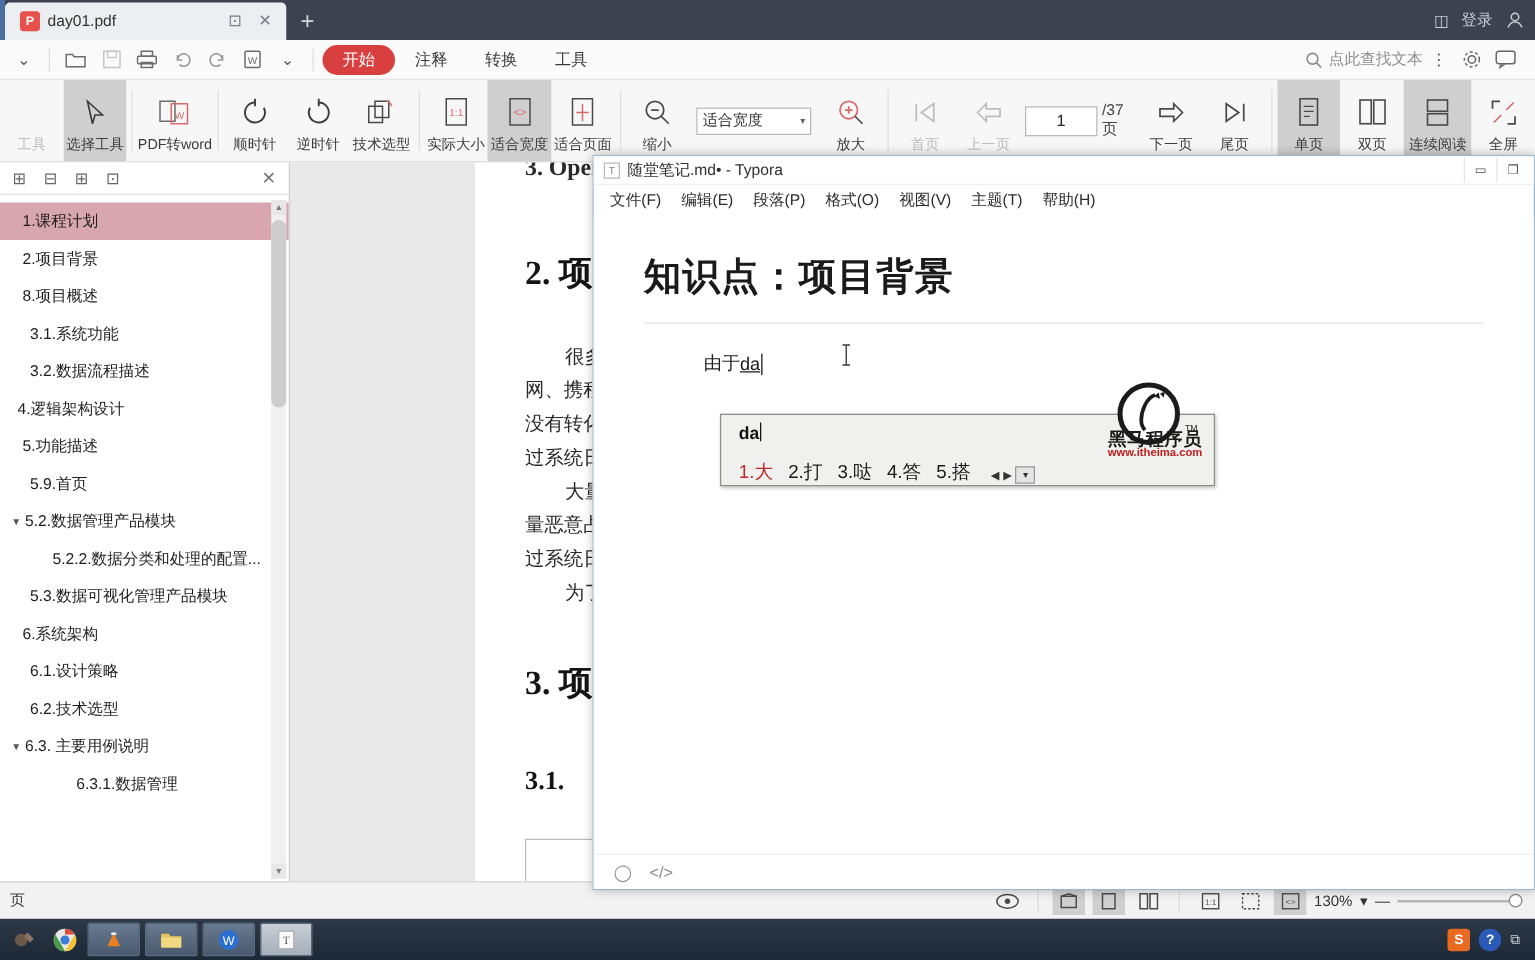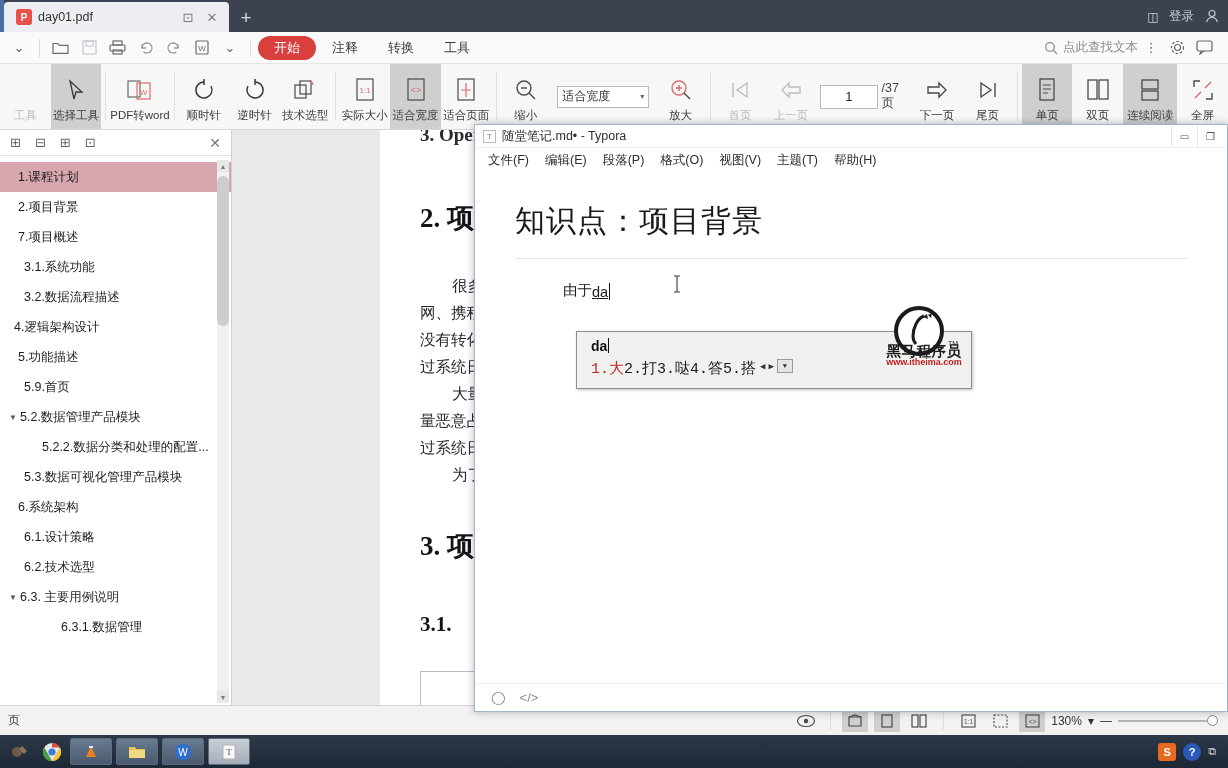--- a/index.html
+++ b/index.html
@@ -98,38 +98,38 @@
   .ty-title { height:22px; display:flex; align-items:center; gap:6px; padding:0 4px 0 8px; background:#fff; }
   .ty-ico { width:13px; height:13px; border:1px solid #b9b9b9; color:#7b7b7b; font-size:8px;
             display:flex; align-items:center; justify-content:center; }
   .ty-tt { font-size:12.5px; color:#2f2f2f; }
   .ty-wbtns { margin-left:auto; display:flex; }
   .ty-wb { width:26px; height:20px; display:flex; align-items:center; justify-content:center; color:#555; font-size:10px;
            border-left:1px solid #e4e4e4; }
   .ty-menu { height:26px; display:flex; align-items:center; gap:2px; padding:0 6px; border-top:1px solid #efefef; }
   .ty-mi { font-size:12.5px; color:#2c2c2c; padding:2px 7px; }
   .ty-doc { position:absolute; left:0; top:48px; right:0; bottom:28px; background:#fff; padding:28px 40px 0 40px; overflow:hidden; }
-  .ty-h1 { font-size:30px; font-weight:normal; color:#1a1a1a; letter-spacing:1px;
+  .ty-h1 { font-size:30px; font-weight:bold; color:#1a1a1a; letter-spacing:1px;
            font-family:"DejaVu Sans","Liberation Sans",sans-serif; }
   .ty-hr { height:1px; background:#e3e3e3; margin:16px 0 0 0; }
   .ty-para { margin-top:22px; margin-left:48px; font-size:14.5px; color:#1b1b1b; display:flex; align-items:flex-end; }
   .ty-comp { text-decoration:underline; }
   .ty-caret { display:inline-block; width:1px; height:17px; background:#111; margin-left:1px; }
   .ty-status { position:absolute; left:0; right:0; bottom:0; height:28px; display:flex; align-items:center;
                gap:14px; padding-left:16px; background:#fff; border-top:1px solid #f0f0f0; }
   .ty-si { color:#8d8d8d; font-size:13px; }
 
   
   .ime { position:absolute; left:576px; top:331px; width:396px; height:58px; background:#f0f0ee;
          border:1px solid #8f8f8f; box-shadow:1px 1px 3px rgba(0,0,0,.25); }
   .ime-input { height:27px; display:flex; align-items:center; padding-left:14px; font-size:14px; font-weight:bold;
                color:#111; font-family:"Liberation Sans",sans-serif; }
   .ime-caret { display:inline-block; width:1px; height:15px; background:#111; margin-left:1px; }
-  .ime-cands { height:28px; display:flex; align-items:flex-start; padding-left:14px;
-               font-family:Liberation Mono, monospace; font-size:15px; color:#1a1a1a; }
+  .ime-cands { height:28px; display:flex; align-items:flex-end; gap:12px; padding-left:14px;
+               font-family:Liberation Sans, sans-serif; font-size:15px; color:#1a1a1a; }
   .cand.first { color:#c02a2a; }
   .ime-nav { display:flex; align-items:center; gap:3px; margin-left:4px; color:#333; font-size:9px; }
   .ime-navbox { width:16px; height:14px; border:1px solid #9a9a9a; background:#e4e4e4;
                 display:flex; align-items:center; justify-content:center; font-size:7px; }
 
   
   .wm { position:absolute; left:878px; top:306px; width:92px; height:58px; }
   .wm-circle { position:absolute; left:16px; top:0; width:50px; height:50px; border-radius:50%;
                background:#fff; border:4px solid #1b1b1b; overflow:hidden; }
   .wm-tm { position:absolute; left:70px; top:34px; font-size:7px; color:#2a2a2a; }
@@ -442,21 +442,21 @@
           <div class="bm-item sel" style="padding-left:4px">
               <span class="bm-caret"></span>
               <span>1.课程计划</span>
             </div>
           <div class="bm-item" style="padding-left:4px">
               <span class="bm-caret"></span>
               <span>2.项目背景</span>
             </div>
           <div class="bm-item" style="padding-left:4px">
               <span class="bm-caret"></span>
-              <span>7.项目概述</span>
+              <span>8.项目概述</span>
             </div>
           <div class="bm-item" style="padding-left:24px">
               <span>3.1.系统功能</span>
             </div>
           <div class="bm-item" style="padding-left:24px">
               <span>3.2.数据流程描述</span>
             </div>
           <div class="bm-item" style="">
               <span class="bm-caret"></span>
               <span>4.逻辑架构设计</span>

